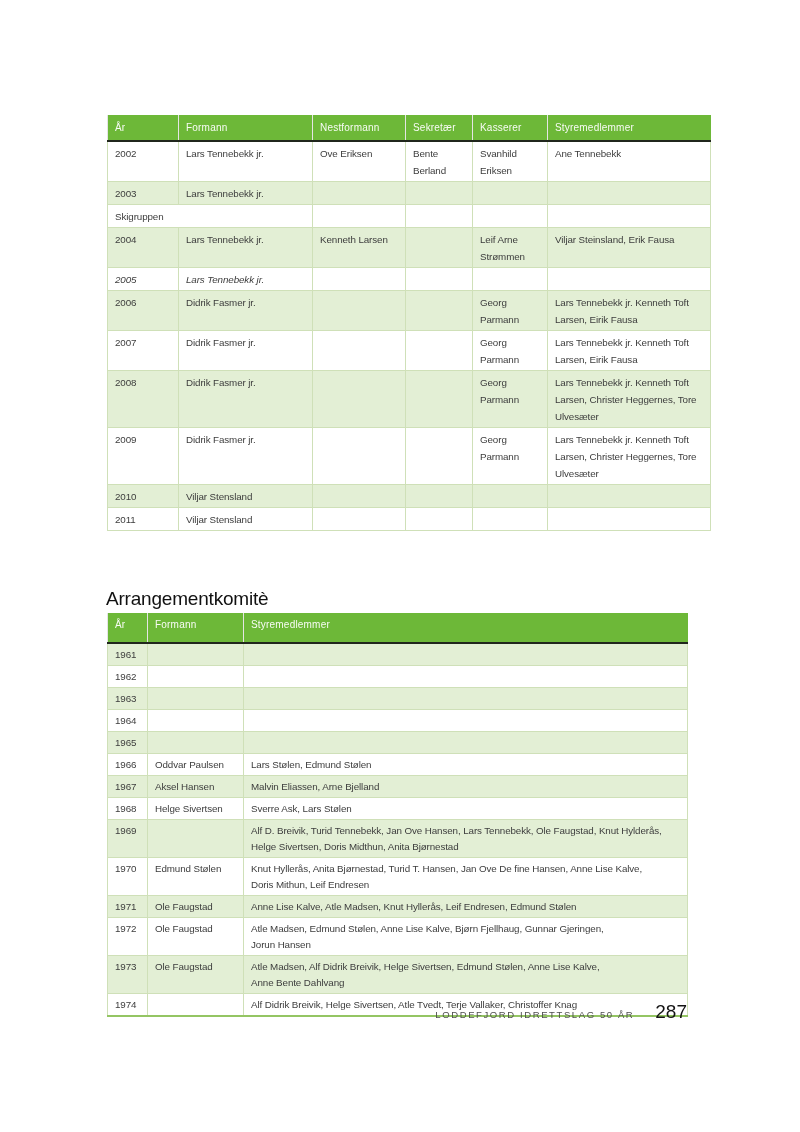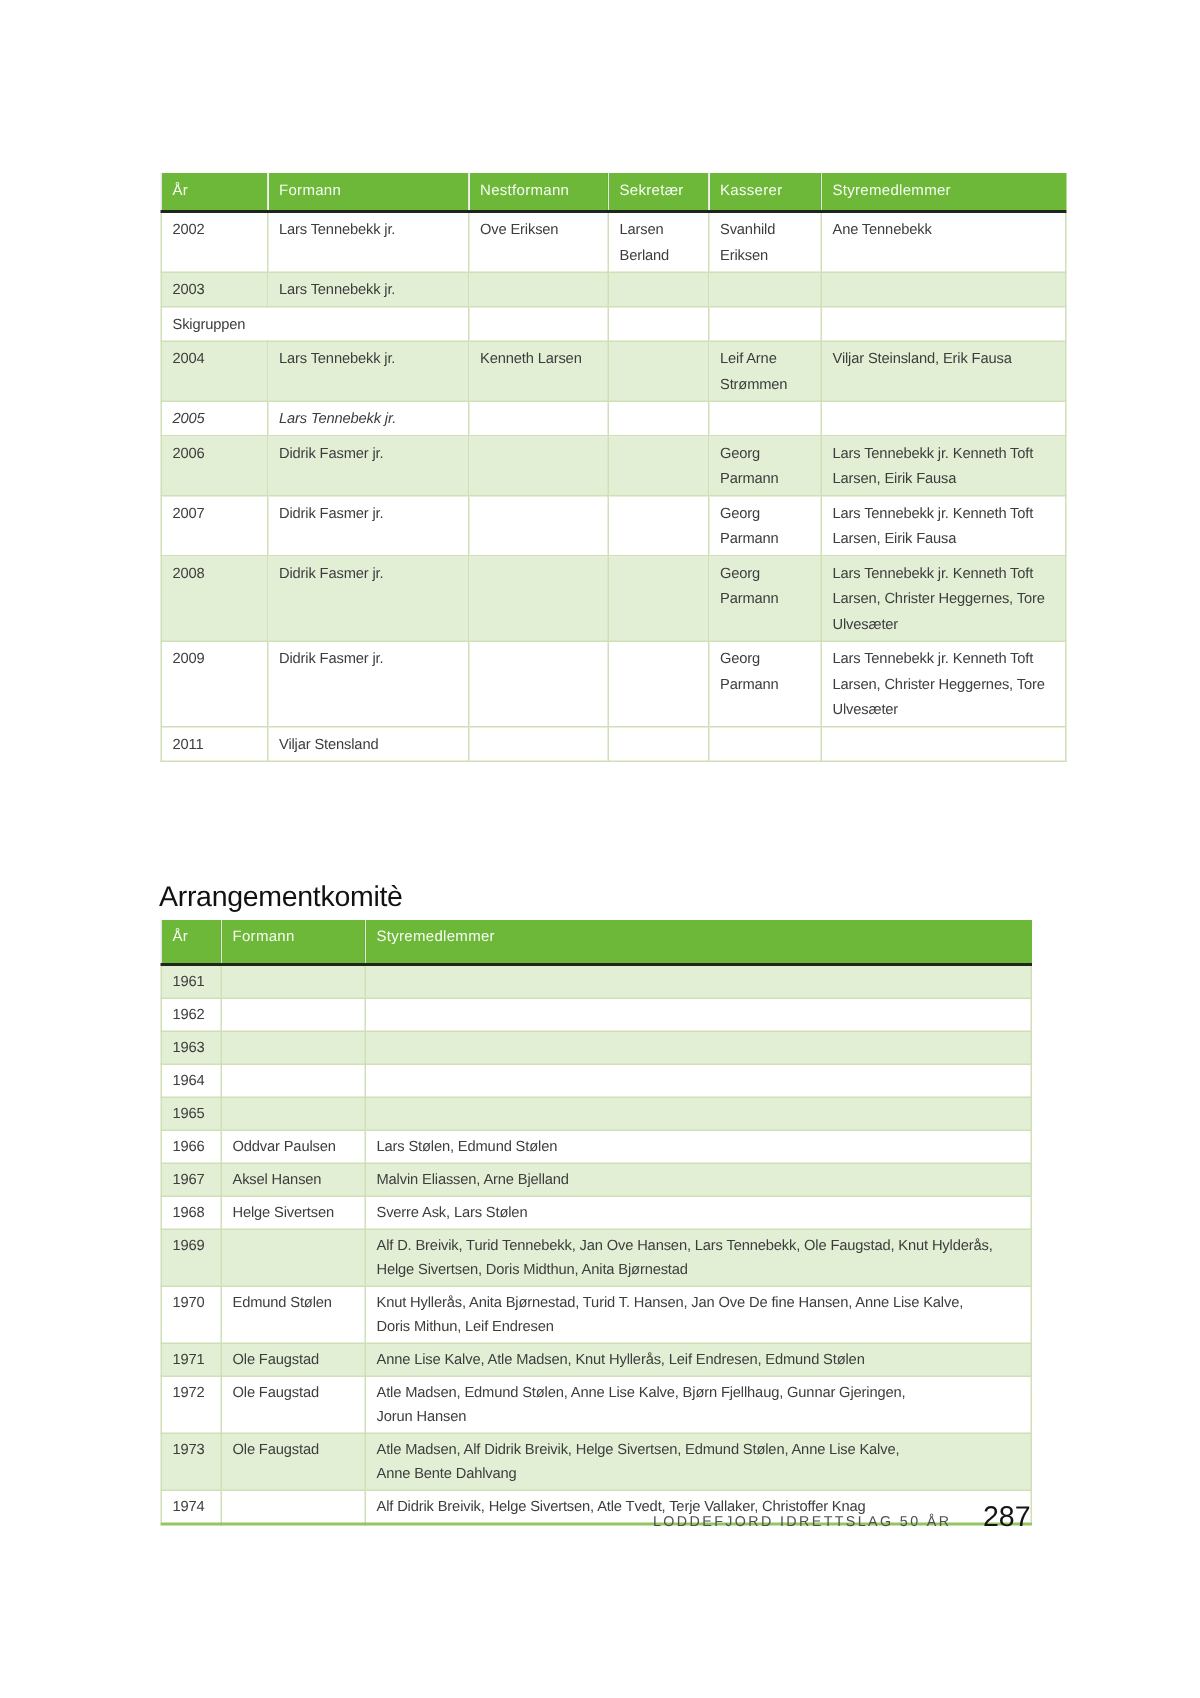--- a/index.html
+++ b/index.html
@@ -75,21 +75,21 @@
           <th>Sekretær</th>
           <th>Kasserer</th>
           <th>Styremedlemmer</th>
         </tr>
       </thead>
       <tbody>
         <tr style="height: 40px;">
           <td>2002</td>
           <td>Lars Tennebekk jr.</td>
           <td>Ove Eriksen</td>
-          <td>Larsen
+          <td>Bente
 Berland</td>
           <td>Svanhild
 Eriksen</td>
           <td>Ane Tennebekk</td>
         </tr>
         <tr class="shaded" style="height: 20px;">
           <td>2003</td>
           <td>Lars Tennebekk jr.</td>
           <td></td>
           <td></td>
@@ -154,20 +154,28 @@
         <tr style="height: 52px;">
           <td>2009</td>
           <td>Didrik Fasmer jr.</td>
           <td></td>
           <td></td>
           <td>Georg
 Parmann</td>
           <td>Lars Tennebekk jr. Kenneth Toft
 Larsen, Christer Heggernes, Tore
 Ulvesæter</td>
+        </tr>
+        <tr class="shaded" style="height: 20px;">
+          <td>2010</td>
+          <td>Viljar Stensland</td>
+          <td></td>
+          <td></td>
+          <td></td>
+          <td></td>
         </tr>
         <tr style="height: 20px;">
           <td>2011</td>
           <td>Viljar Stensland</td>
           <td></td>
           <td></td>
           <td></td>
           <td></td>
         </tr>
       </tbody>

